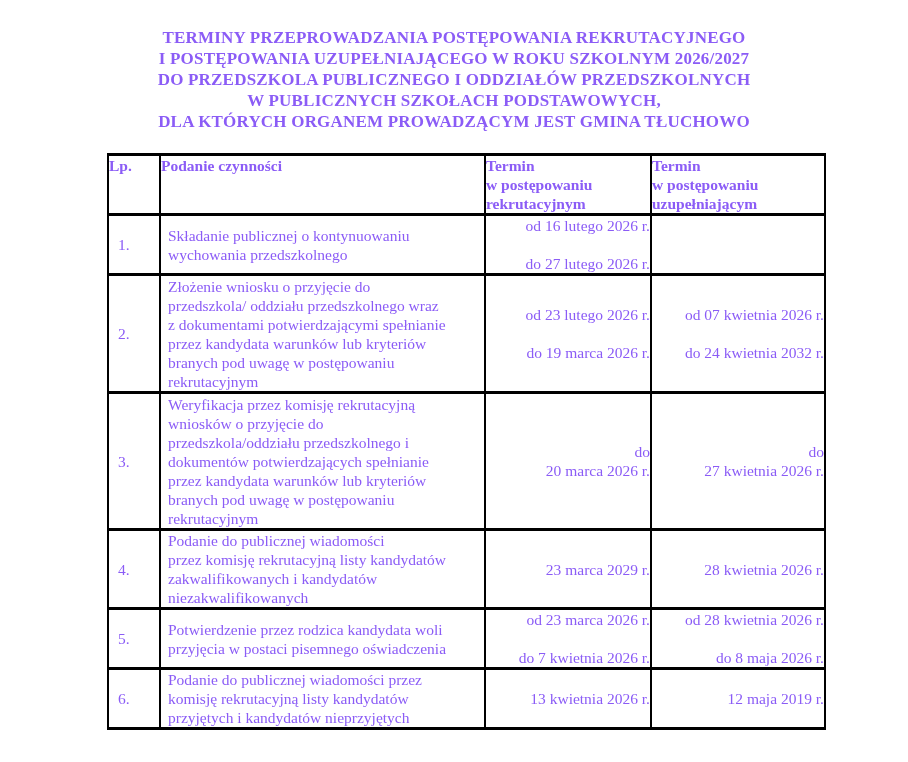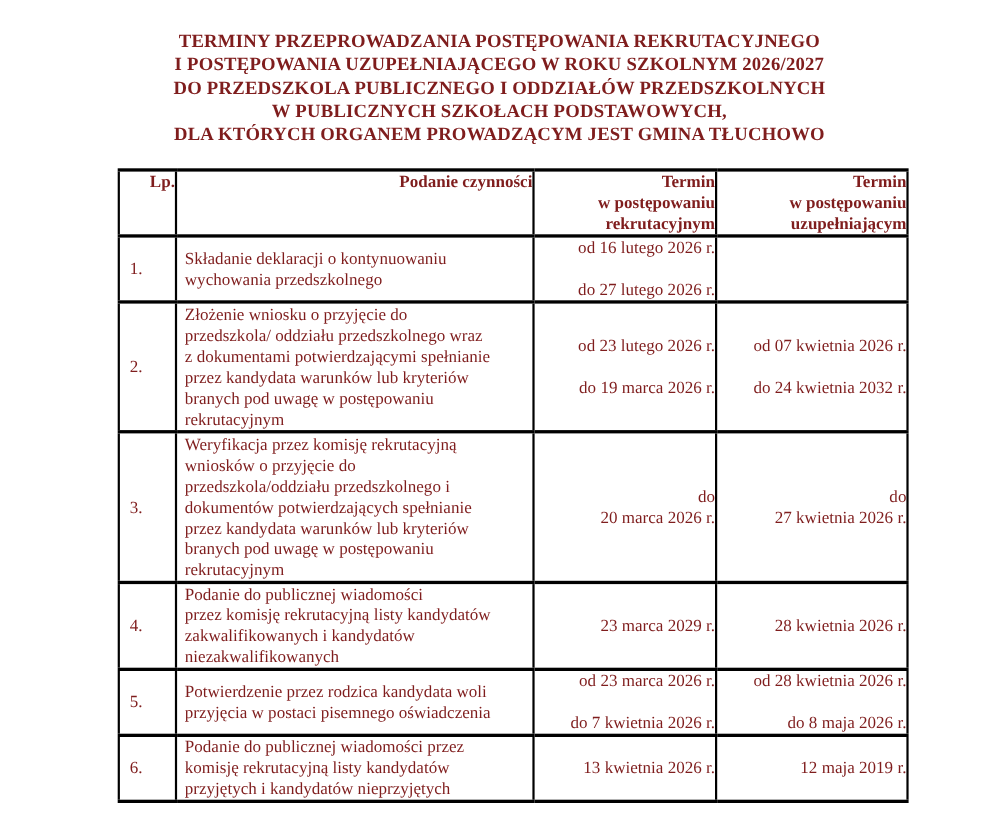--- a/index.html
+++ b/index.html
@@ -5,21 +5,21 @@
   html, body {
     margin: 0;
     padding: 0;
     background: #ffffff;
   }
   .page {
     position: relative;
     width: 908px;
     height: 762px;
     background: #ffffff;
-    color: #7f1d1d;
+    color: #8b5cf6;
     font-family: "Liberation Serif", "DejaVu Serif", serif;
     overflow: hidden;
   }
   .doc-title {
     margin: 0;
     padding-top: 27px;
     text-align: center;
     font-weight: bold;
     font-size: 17px;
     line-height: 21px;
@@ -44,21 +44,21 @@
     overflow: hidden;
   }
   col.c-lp   { width: 52px;  }
   col.c-act  { width: 325px; }
   col.c-rec  { width: 166px; }
   col.c-sup  { width: 174px; }
 
   thead th {
     font-weight: bold;
     vertical-align: top;
-    text-align: right;
+    text-align: left;
     padding-top: 2px;
   }
   tbody td.lp {
     vertical-align: middle;
     text-align: left;
     padding-left: 9px;
   }
   tbody td.activity {
     vertical-align: middle;
     text-align: left;
@@ -103,21 +103,21 @@
 w postępowaniu
 rekrutacyjnym</th>
         <th>Termin
 w postępowaniu
 uzupełniającym</th>
       </tr>
     </thead>
     <tbody>
       <tr class="r0">
         <td class="lp">1.</td>
-        <td class="activity">Składanie deklaracji o kontynuowaniu
+        <td class="activity">Składanie publicznej o kontynuowaniu
 wychowania przedszkolnego</td>
         <td class="term">od 16 lutego 2026 r.
 
 do 27 lutego 2026 r.</td>
         <td class="term"></td>
       </tr>
       <tr class="r1">
         <td class="lp">2.</td>
         <td class="activity">Złożenie wniosku o przyjęcie do
 przedszkola/ oddziału przedszkolnego wraz

